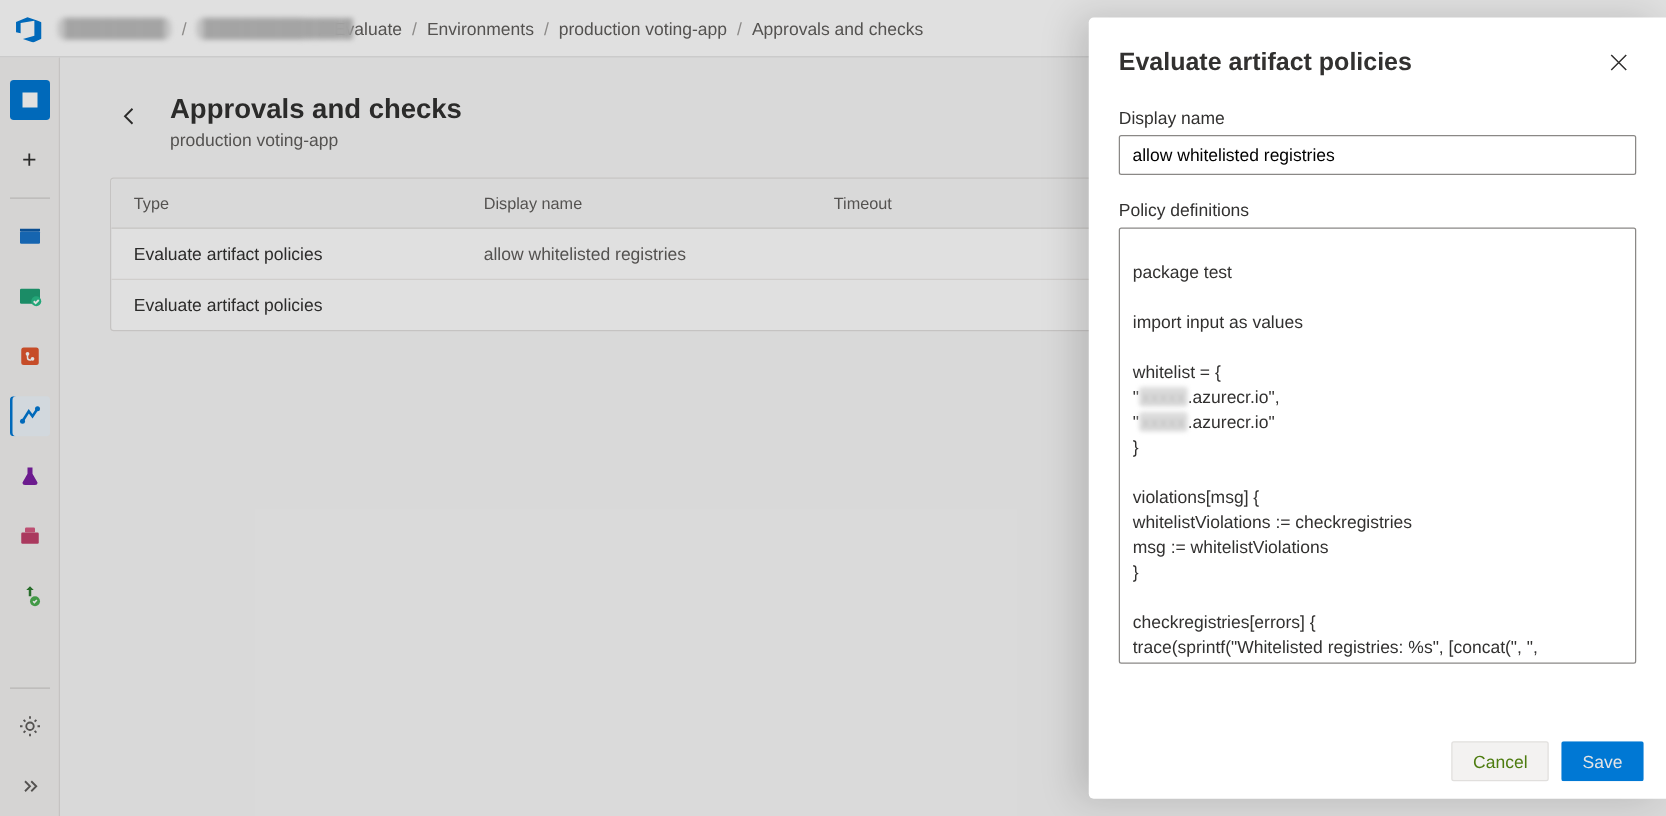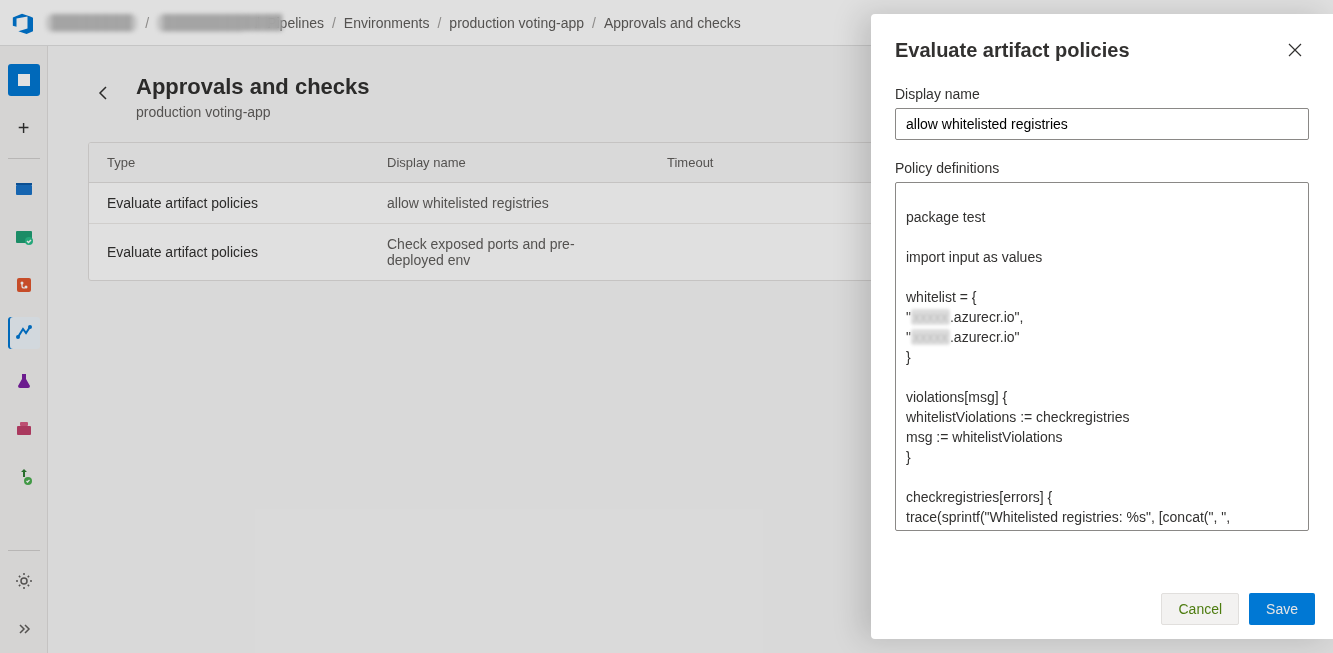--- a/index.html
+++ b/index.html
@@ -176,21 +176,21 @@
   <div class="logo-box">
     <svg viewBox="0 0 24 24">
         <path fill="#0078d4" d="M21 5l-9-3-10 4v9l4 1V7l12-2v13l-10 3 9 3 9-4V7z"></path>
       </svg>
   </div>
   <div class="crumb">
     <span class="blurred">████████</span>
     <span class="sep">/</span>
     <span class="blurred" style="width:90px">████████████</span>
     <span class="sep">/</span>
-    <a href="#">Pipelines</a>
+    <a href="#">Evaluate</a>
     <span class="sep">/</span>
     <a href="#">Environments</a>
     <span class="sep">/</span>
     <a href="#">production voting-app</a>
     <span class="sep">/</span>
     <a href="#">Approvals and checks</a>
   </div>
 </div>
 
 <div class="left-rail">
@@ -284,21 +284,20 @@
       <div>Timeout</div>
     </div>
     <div class="tbody">
       <div class="trow">
         <div class="cell-type">Evaluate artifact policies</div>
         <div class="cell-display">allow whitelisted registries</div>
         <div></div>
       </div>
       <div class="trow">
         <div class="cell-type">Evaluate artifact policies</div>
-        <div class="cell-display">Check exposed ports and pre-deployed env</div>
         <div></div>
       </div>
     </div>
   </div>
 </div>
 
 <div class="dim"></div>
 
 <div class="panel">
   <div class="panel-head">

